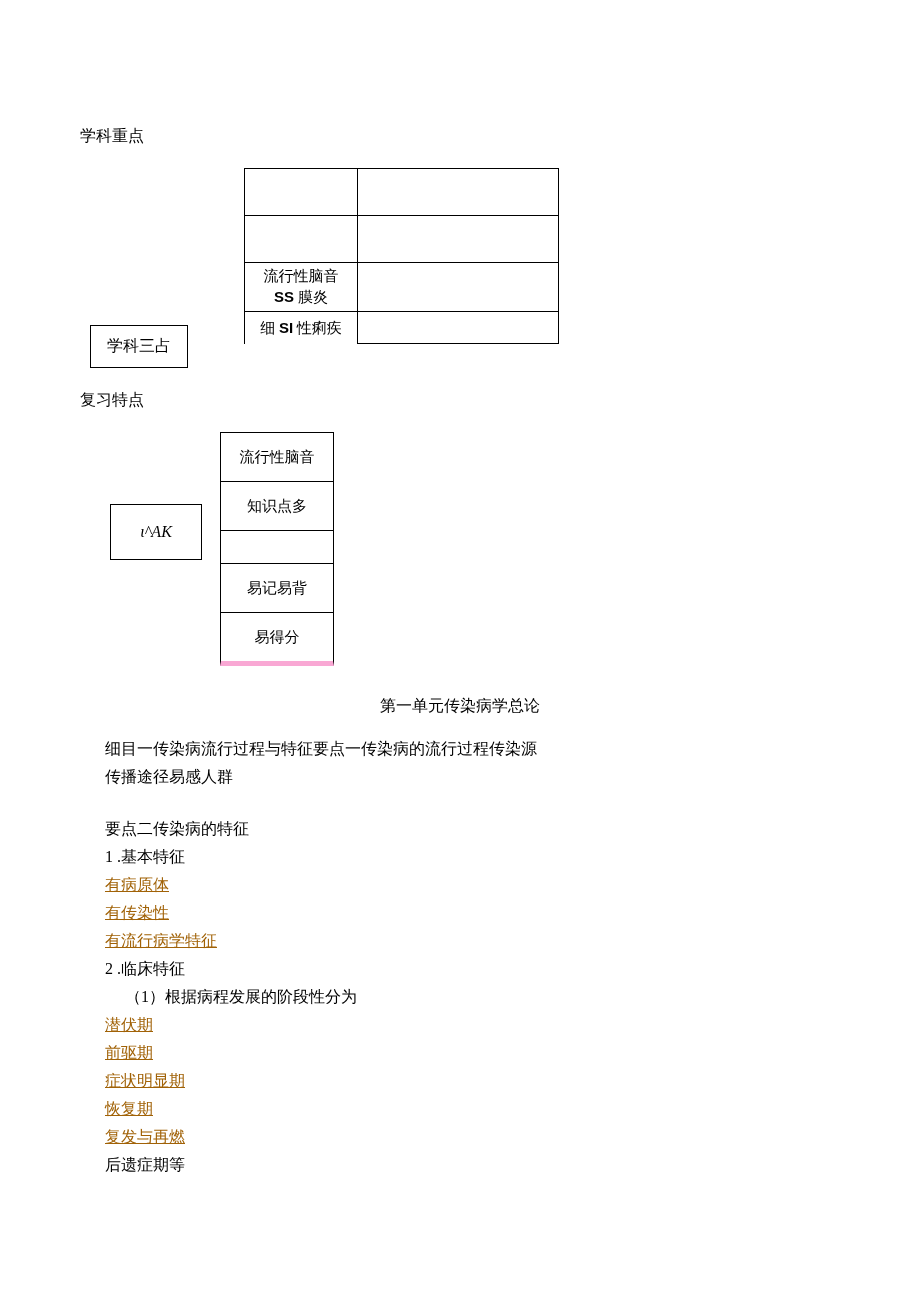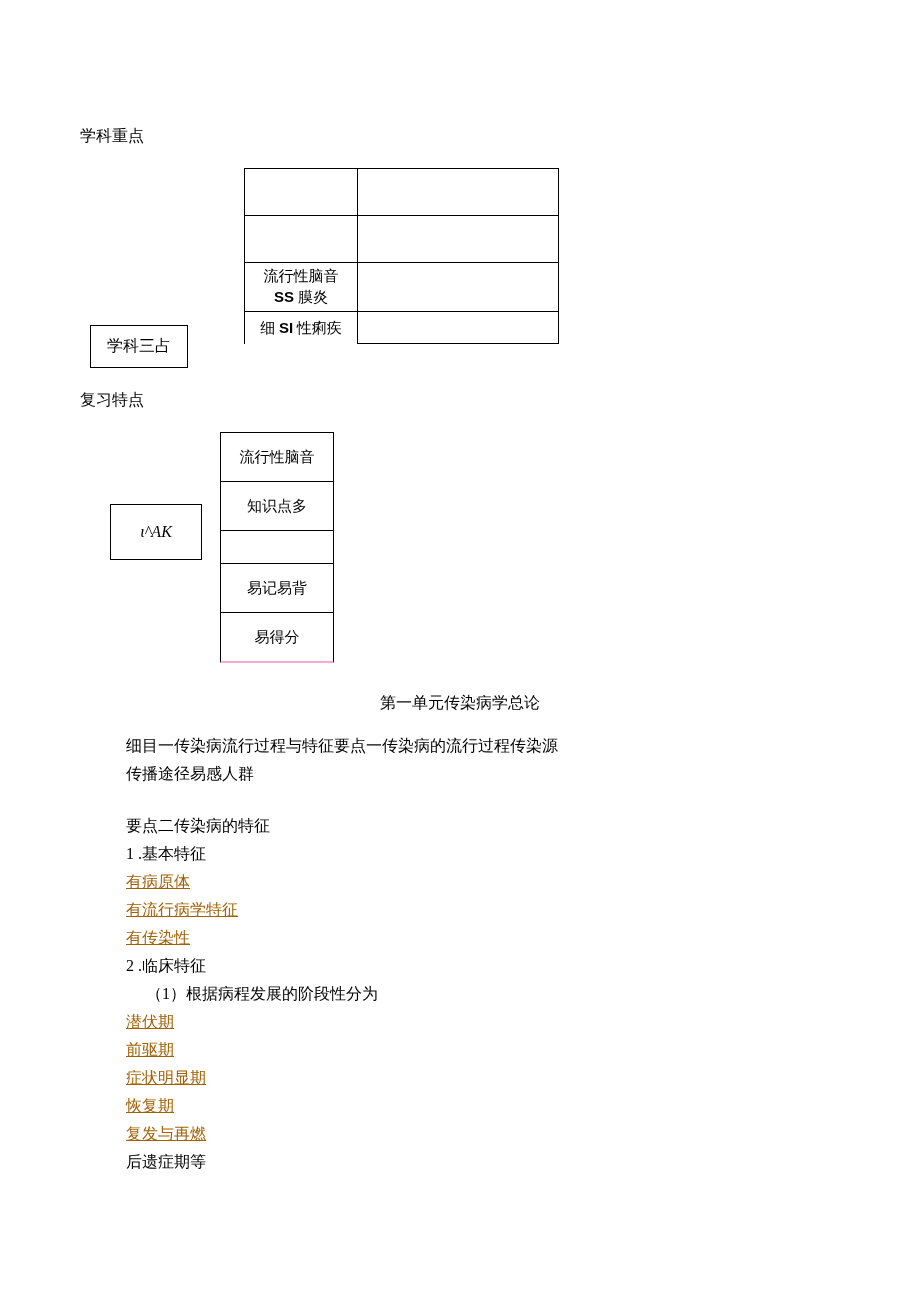--- a/index.html
+++ b/index.html
@@ -43,21 +43,21 @@
     padding: 4px 6px;
     width: 100px;
     min-height: 24px;
     display: flex;
     align-items: center;
     justify-content: center;
     text-align: center;
     font-size: 15px;
   }
   .right-cell:last-child {
-    border-bottom: 2px solid #f9a8d4;
+    border-bottom: 5px solid #f9a8d4;
   }
   .right-cell.empty {
     height: 38px;
   }
   .right-stack2 .right-cell {
     height: 40px;
   }
   .wide-right {
     display: flex;
     flex-direction: column;
@@ -75,21 +75,21 @@
     width: 200px;
   }
   .wide-row:last-child .ext-cell {
     border-bottom: 1px solid #000;
   }
   .unit-title {
     text-align: center;
     margin: 30px 0 20px 0;
   }
   .content-block {
-    margin-left: 46px;
+    margin-left: 25px;
     line-height: 1.8;
   }
   .red-underline {
     color: #a16207;
     text-decoration: underline;
   }
   .indent {
     margin-left: 20px;
   }
   .left-label-box {
@@ -160,22 +160,22 @@
 
   <div class="content-block">
     <div class="line">细目一传染病流行过程与特征要点一传染病的流行过程传染源</div>
     <div class="line">传播途径易感人群</div>
 
     <div style="height:20px;"></div>
 
     <div class="line">要点二传染病的特征</div>
     <div class="line">1 .基本特征</div>
     <div class="line"><span class="red-underline">有病原体</span></div>
+    <div class="line"><span class="red-underline">有传染性</span></div>
     <div class="line"><span class="red-underline">有流行病学特征</span></div>
-    <div class="line"><span class="red-underline">有传染性</span></div>
     <div class="line">2 .临床特征</div>
     <div class="line indent">（1）根据病程发展的阶段性分为</div>
     <div class="line"><span class="red-underline">潜伏期</span></div>
     <div class="line"><span class="red-underline">前驱期</span></div>
     <div class="line"><span class="red-underline">症状明显期</span></div>
     <div class="line"><span class="red-underline">恢复期</span></div>
     <div class="line"><span class="red-underline">复发与再燃</span></div>
     <div class="line">后遗症期等</div>
   </div>
 

